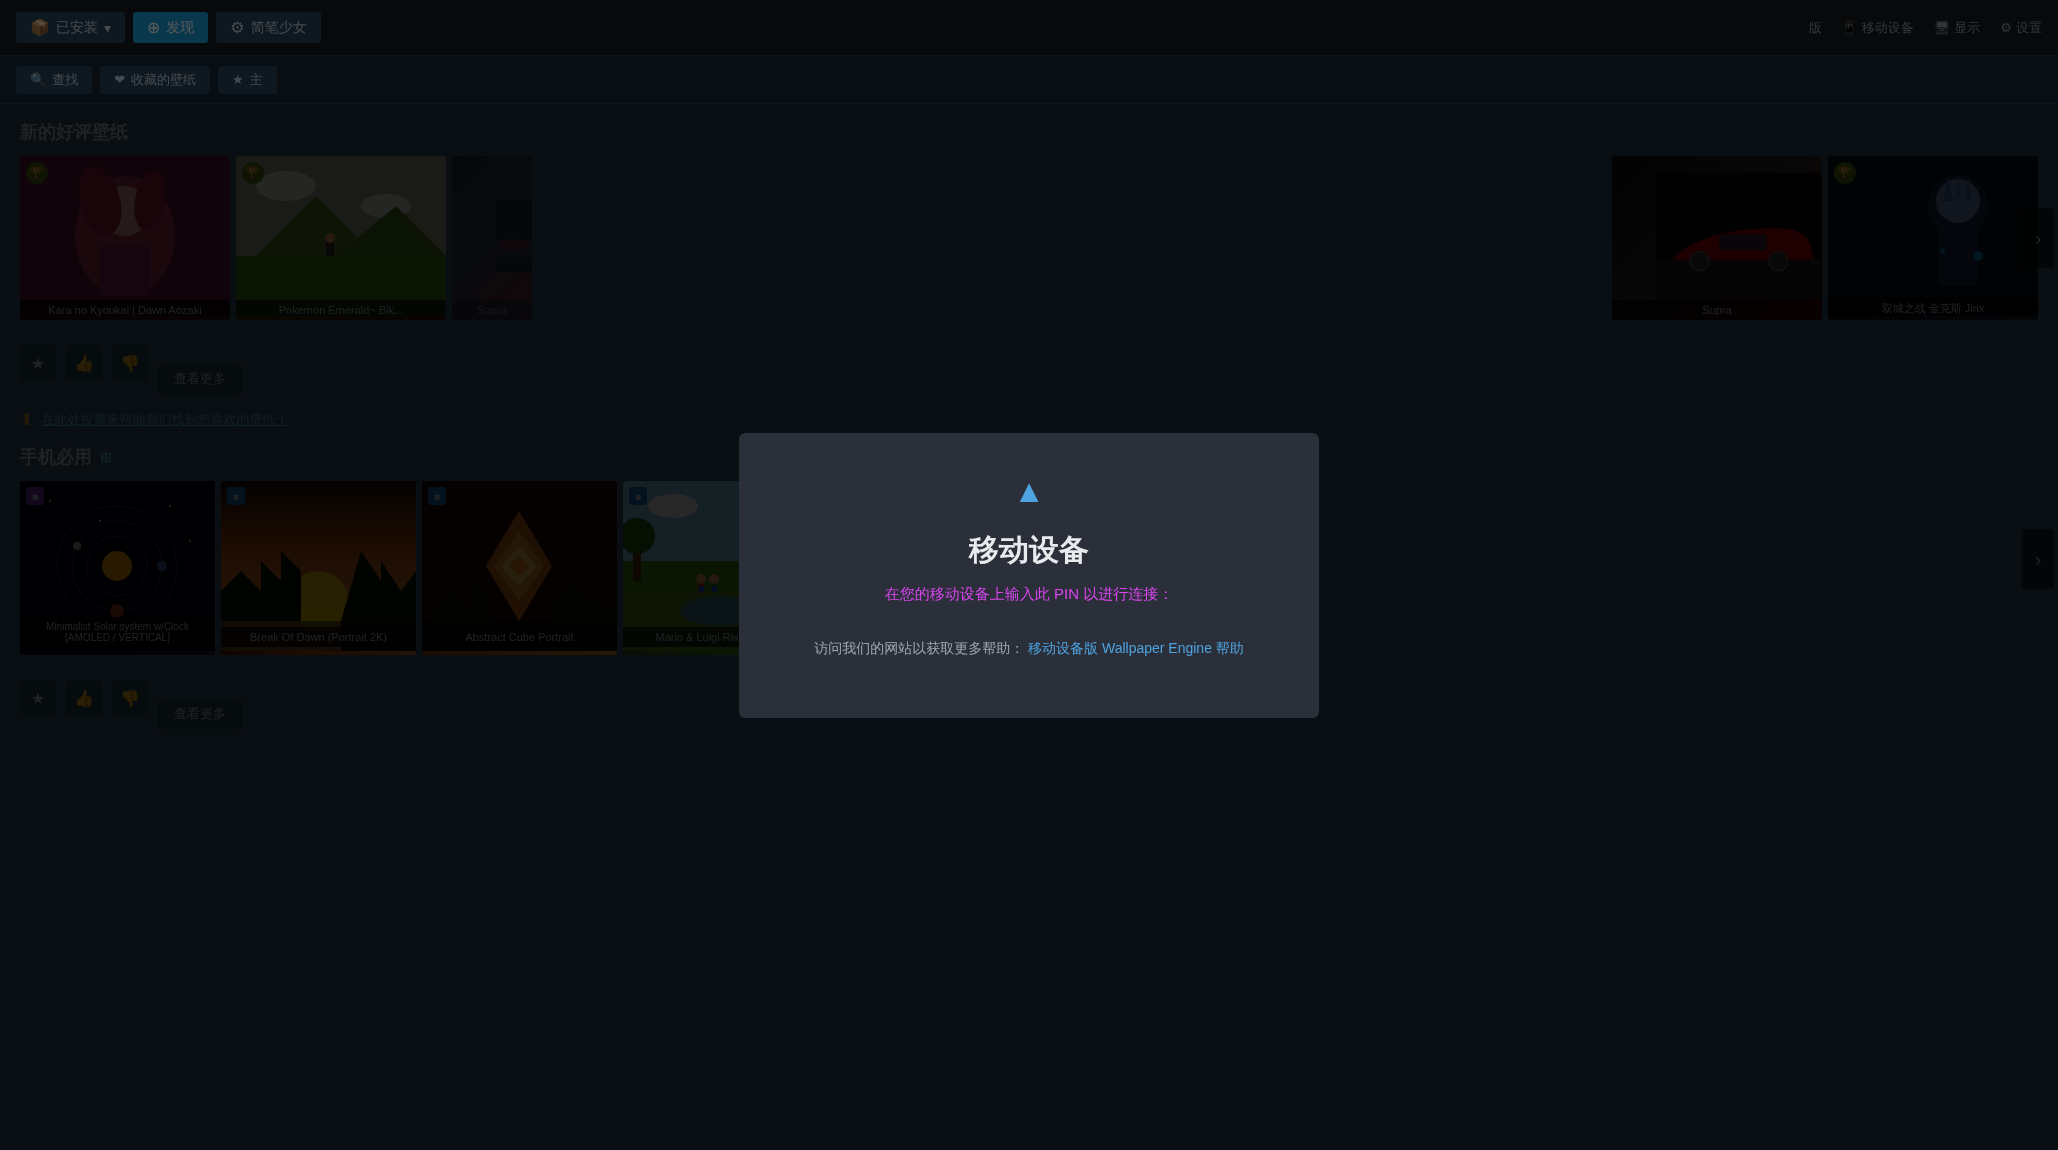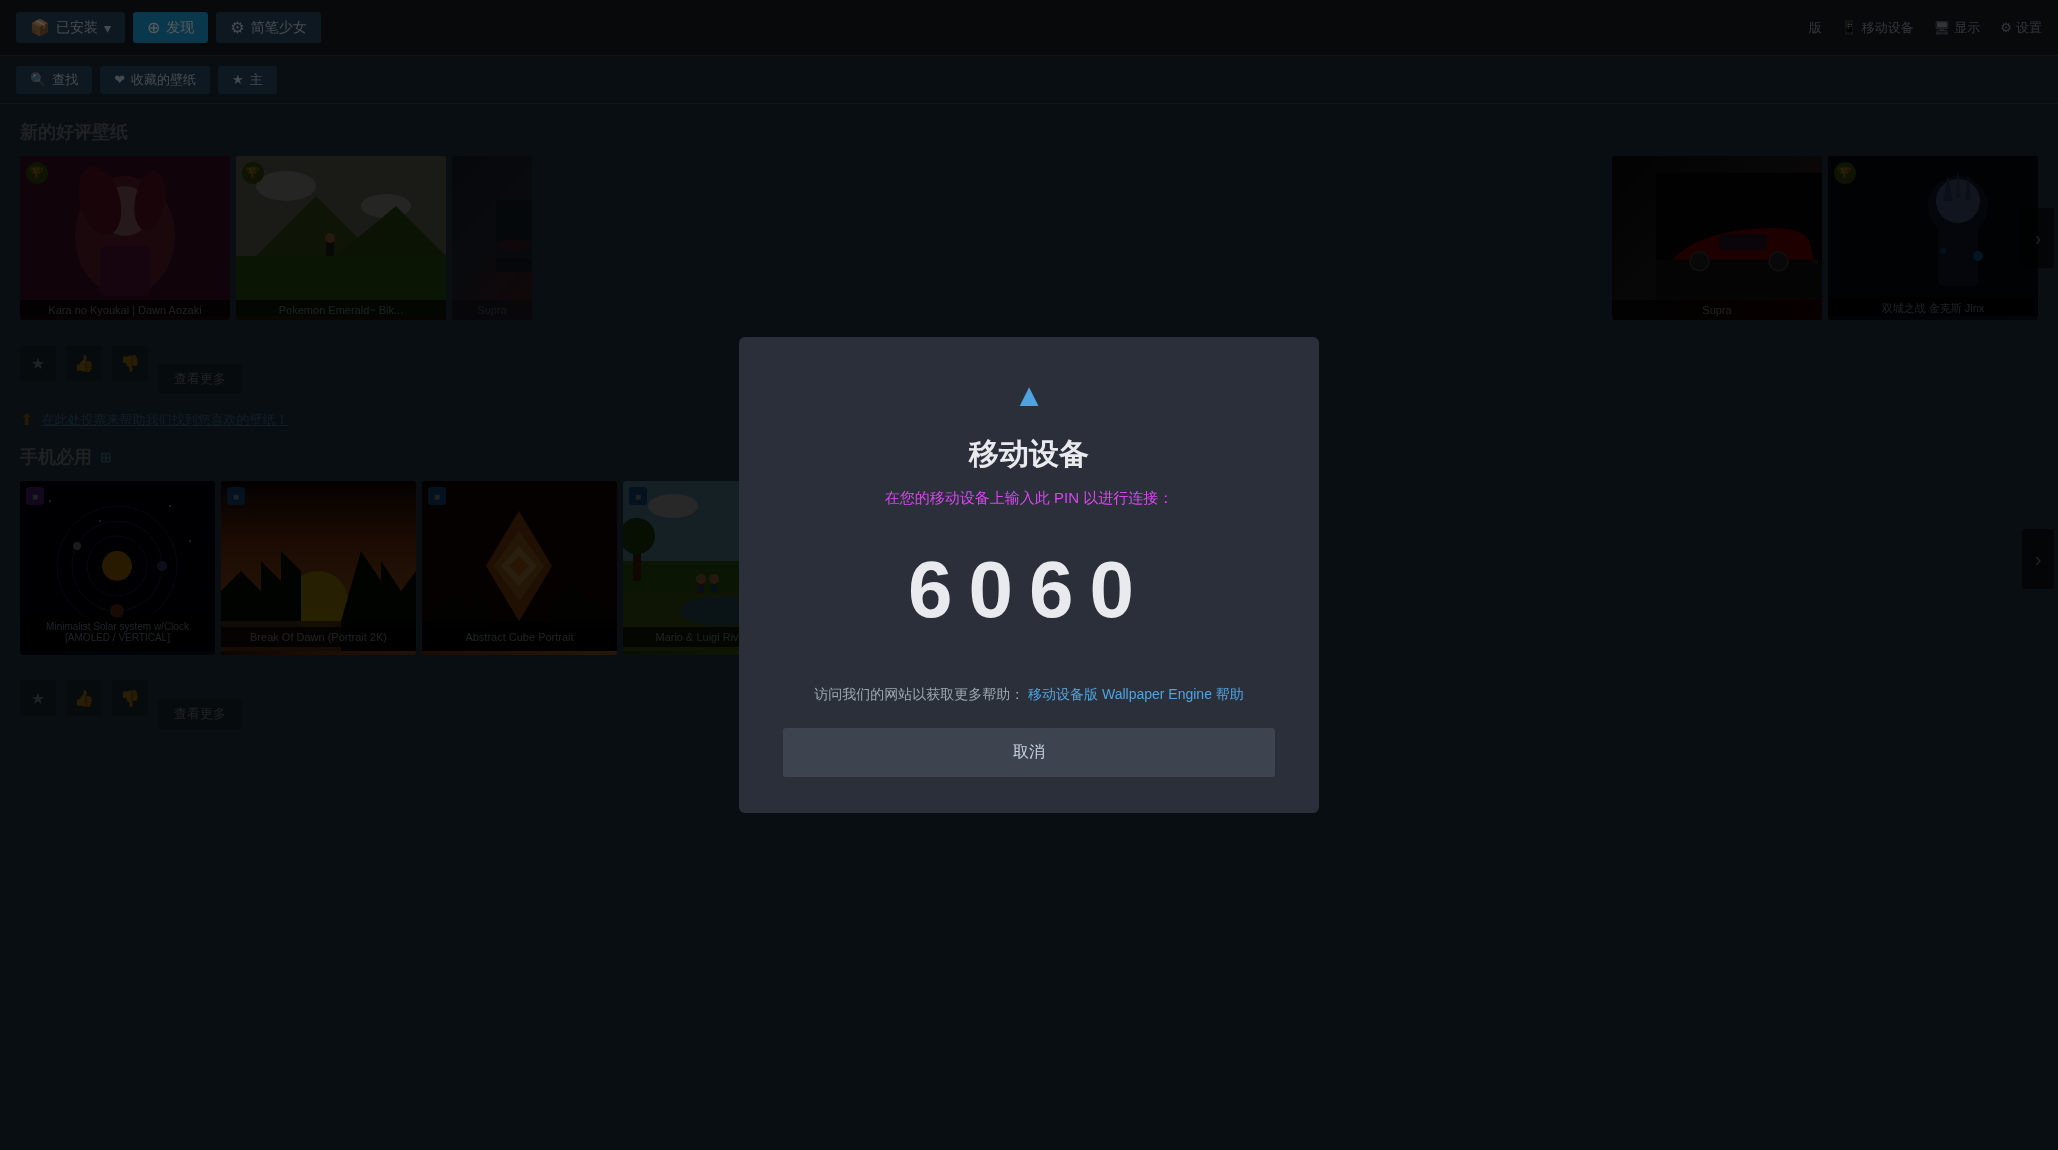--- a/index.html
+++ b/index.html
@@ -653,20 +653,18 @@
     <button class="action-text-btn">查看更多</button>
   </div>
 
 </div>
 
 <div class="overlay">
   <div class="dialog">
     <div class="dialog-chevron-up">▲</div>
     <div class="dialog-title">移动设备</div>
     <div class="dialog-subtitle">在您的移动设备上输入此 PIN 以进行连接：</div>
-    <div class="dialog-pin">6060</div>
     <div class="dialog-help-row">
       <span>访问我们的网站以获取更多帮助：</span>
       <a href="#">移动设备版 Wallpaper Engine 帮助</a>
     </div>
-    <button class="dialog-cancel-btn">取消</button>
   </div>
 </div>
 
 </body></html>

